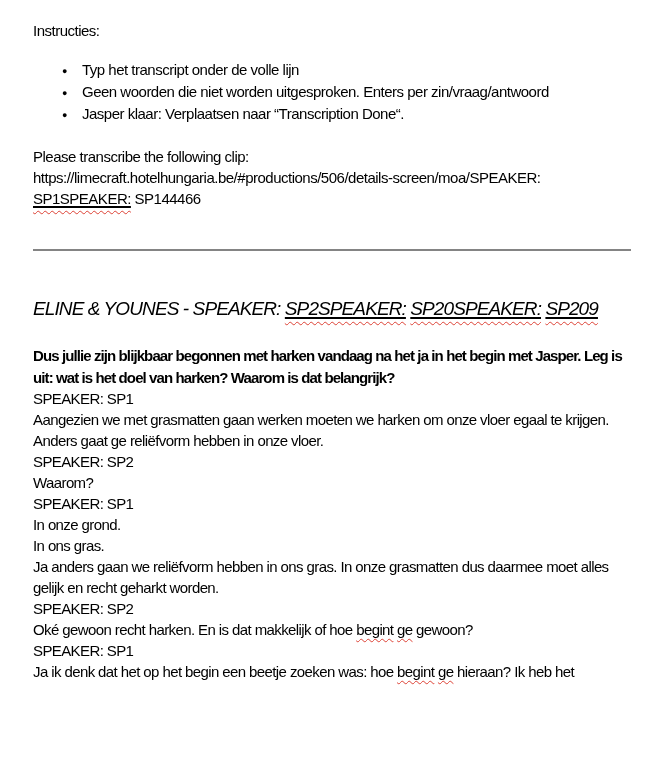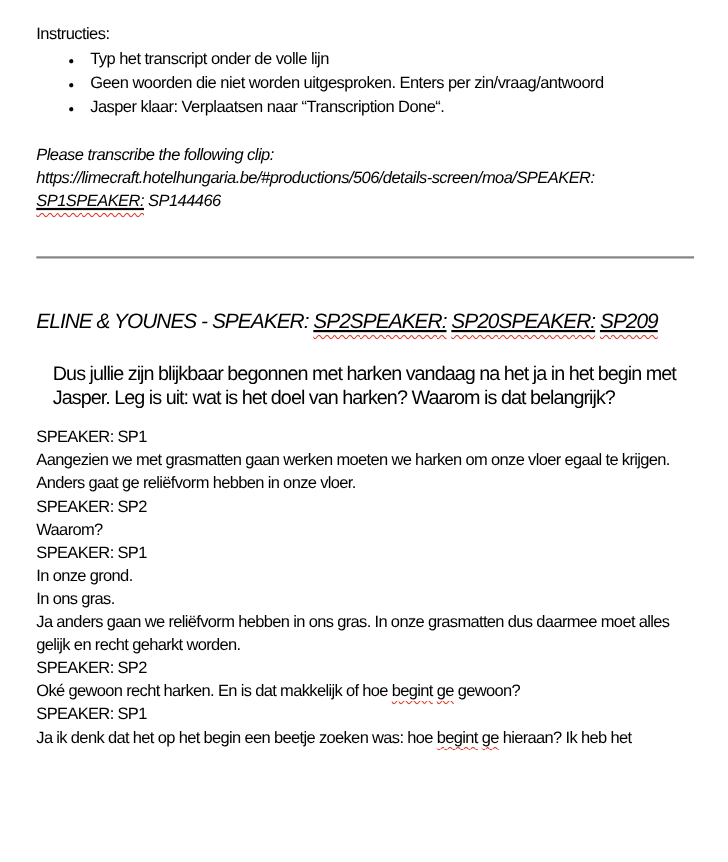--- a/index.html
+++ b/index.html
@@ -14,33 +14,33 @@
     margin:0 0 48px 0;
   }
   .h2{
     font-size:19px;line-height:28px;letter-spacing:-0.9px;font-weight:400;
     margin:44px 0 22px 0;
     font-style:italic;
   }
   
   .body-line,.clip,.instr-label{font-size:15px;line-height:21px;letter-spacing:-0.5px;}
   .instr-label{margin:0;}
-  ul.bullets{margin:2px 0 21px 0;padding:0;list-style:none;}
+  ul.bullets{margin:18px 0 21px 0;padding:0;list-style:none;}
   ul.bullets li{
     position:relative;padding-left:49px;font-size:15px;line-height:22px;letter-spacing:-0.5px;
   }
   ul.bullets li::before{
     content:"●";position:absolute;left:29px;top:1px;font-size:9px;color:#000;
   }
-  .clip{margin:0 0 0 0;font-style:italic;}
+  .clip{margin:0 0 0 0;}
   hr.divider{
     border:none;border-top:2px solid #848484;margin:40px 0 28px 0;width:598px;
   }
   .question{
-    font-weight:normal;font-size:18px;line-height:21.5px;letter-spacing:-0.9px;margin:15px;
+    font-weight:bold;font-size:15px;line-height:21.5px;letter-spacing:-0.9px;margin:0;
   }
   .tline{font-size:15px;line-height:21px;letter-spacing:-0.6px;}
   
   .u{text-decoration:underline;text-decoration-thickness:1.5px;text-underline-offset:2px;text-decoration-skip-ink:none;}
   .sq{text-decoration:underline wavy #dd4236;text-decoration-thickness:1px;text-underline-offset:3px;text-decoration-skip-ink:none;}
   .u .sq{text-underline-offset:6px;}
 </style>
 </head>
 <body>
 

